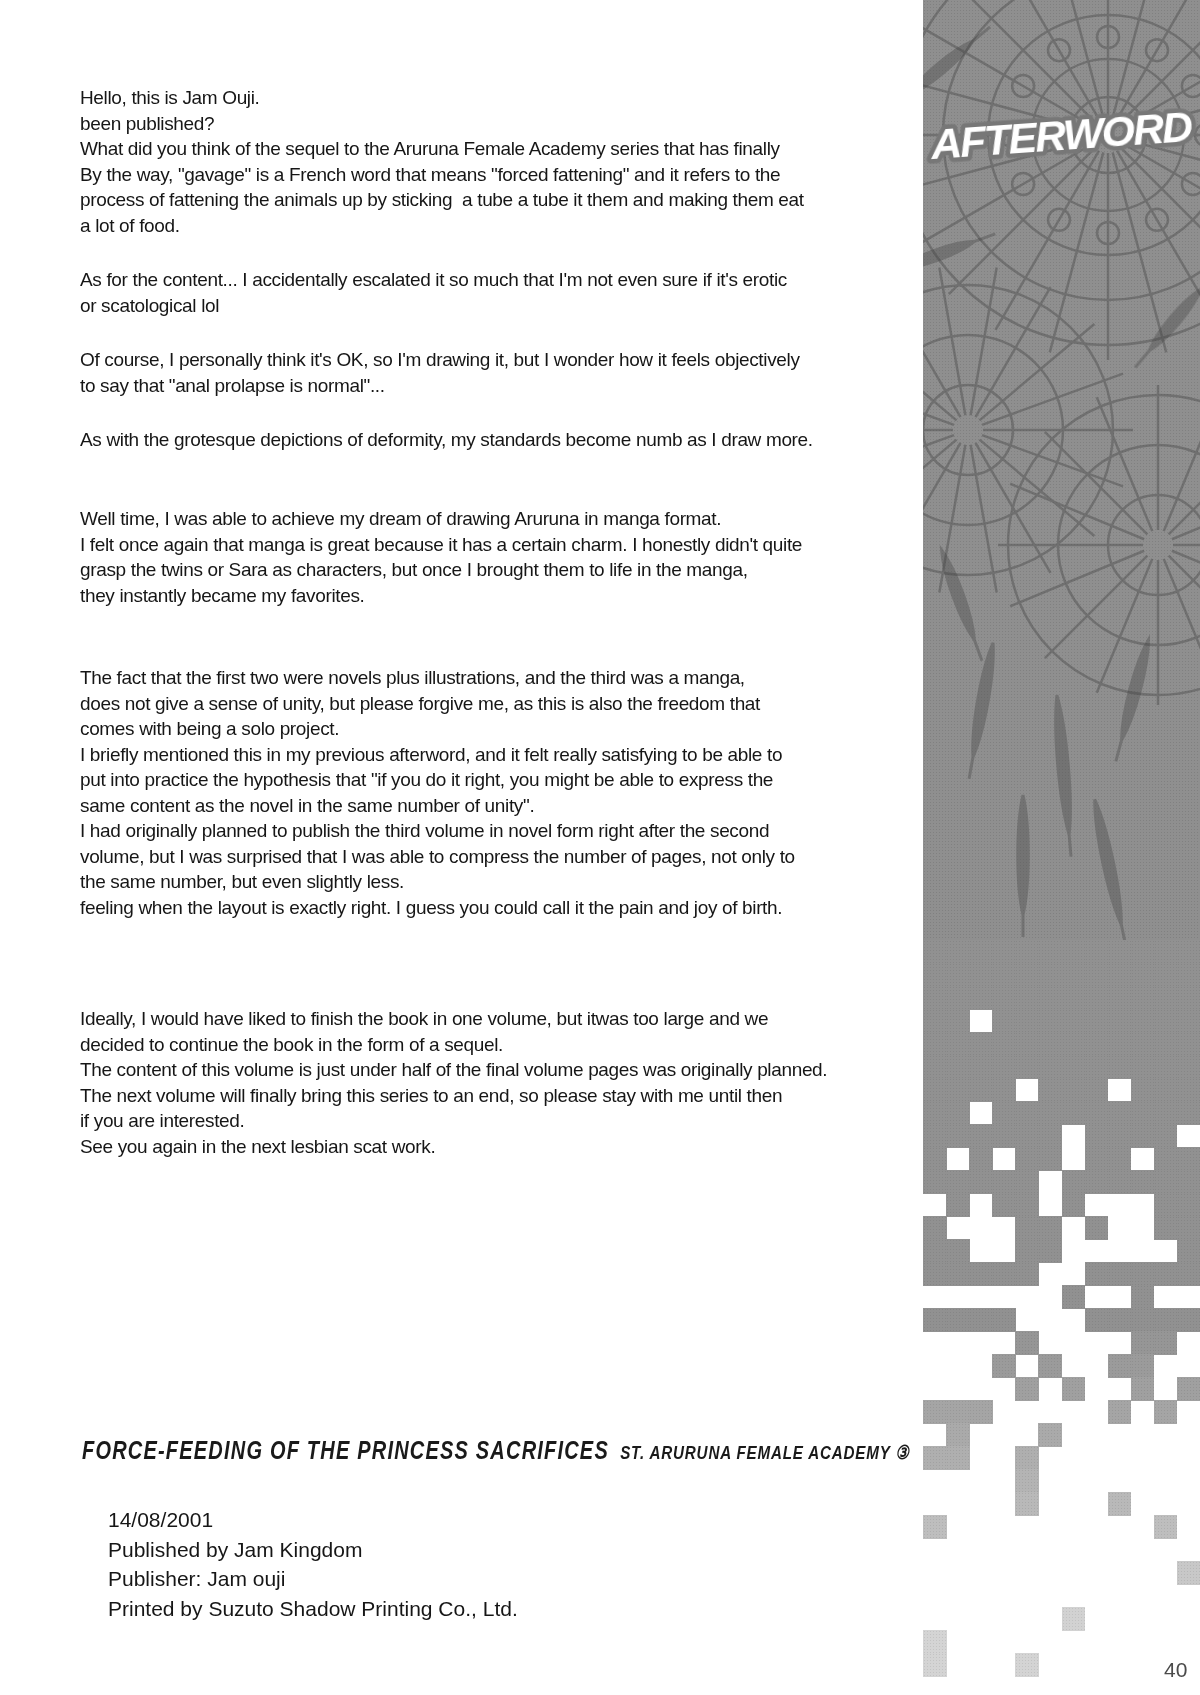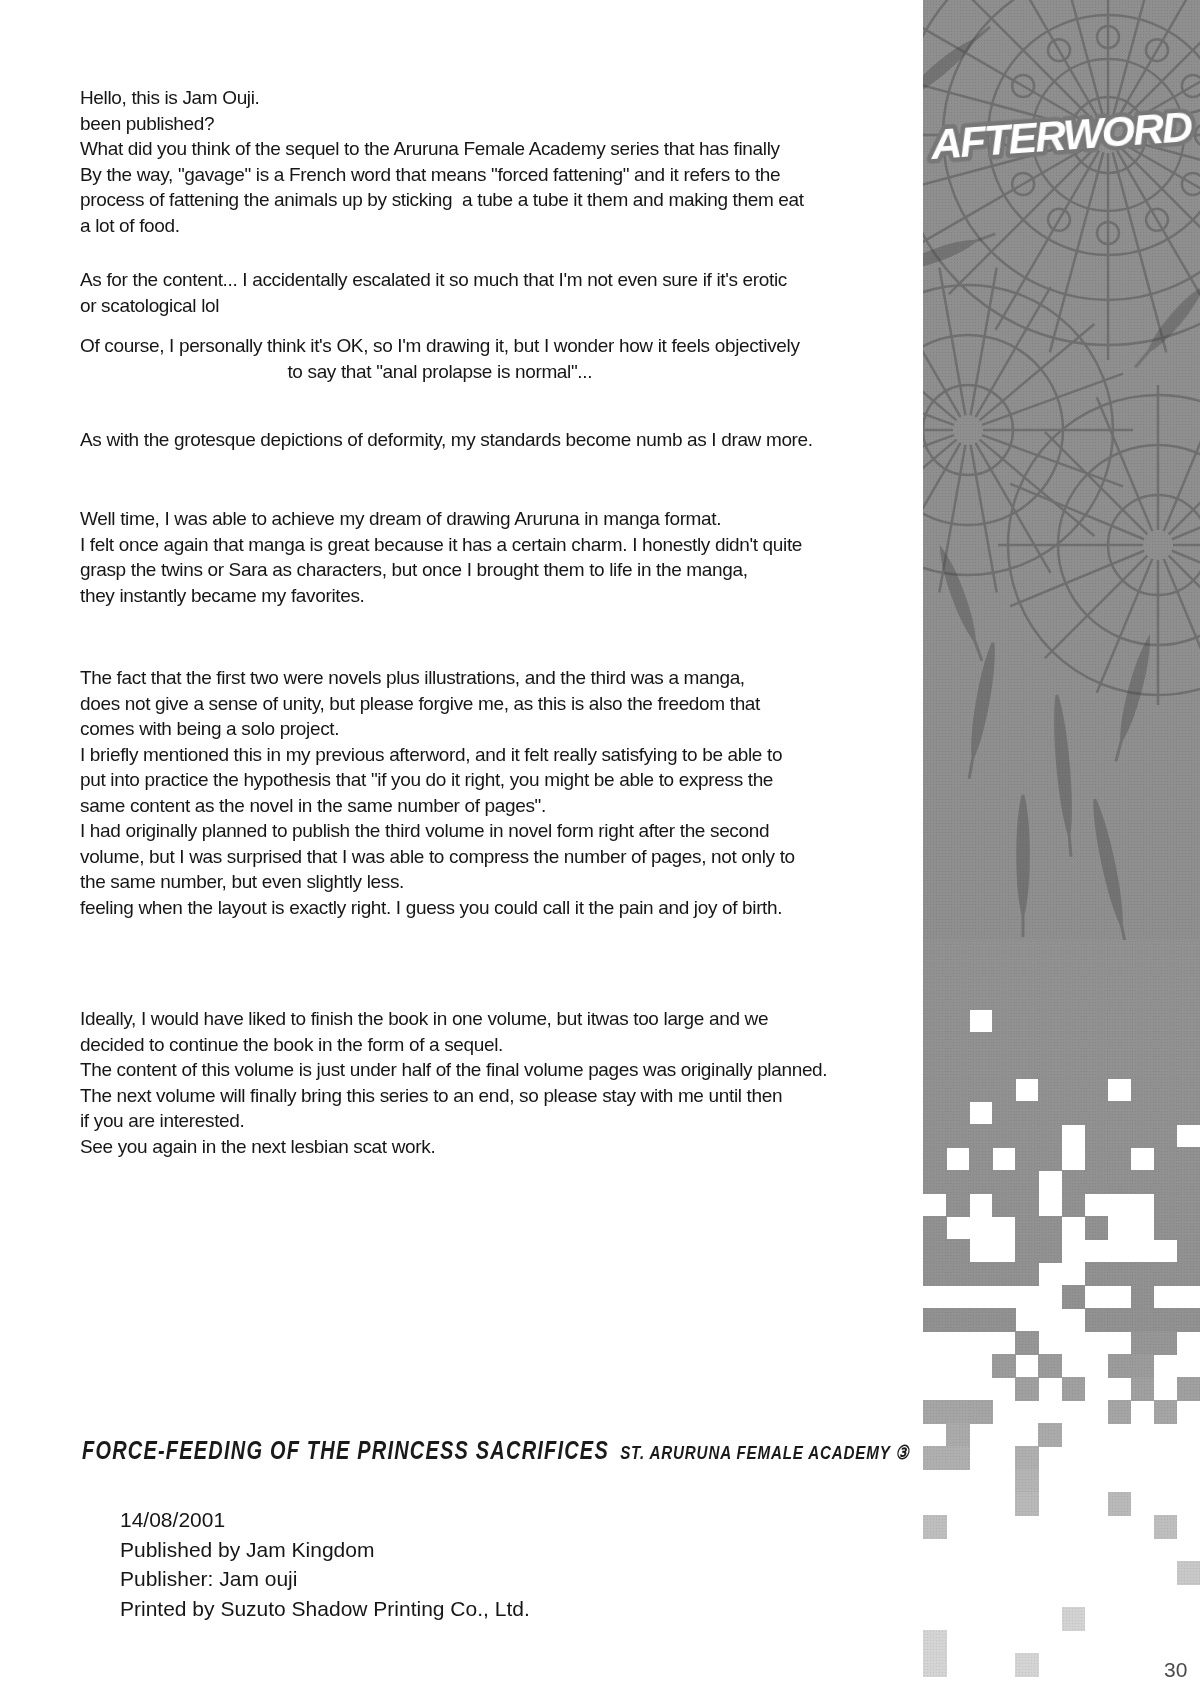--- a/index.html
+++ b/index.html
@@ -22,21 +22,21 @@
     position:absolute;left:82px;top:1436px;white-space:nowrap;
     transform:scaleX(0.8);transform-origin:left center;color:#1a1a1a;
   }
   .series-title .main{
     font-size:25px;font-weight:bold;font-style:italic;letter-spacing:1.5px;
   }
   .series-title .sub{
     font-size:19px;font-weight:bold;font-style:italic;letter-spacing:1px;margin-left:14px;
   }
 
-  .credits{position:absolute;left:120px;top:1505px;color:#1a1a1a;}
+  .credits{position:absolute;left:108px;top:1505px;color:#1a1a1a;}
   .credits .line{font-size:21px;line-height:29.5px;letter-spacing:0;}
 
   
   .band{position:absolute;left:923px;top:0;width:277px;height:1695px;}
   .band-solid{
     position:absolute;left:0;top:0;width:277px;height:940px;overflow:hidden;
   }
   .halftone{
     background-color:#8f8f8f;
     background-image:radial-gradient(rgba(0,0,0,0.10) 28%, transparent 32%);
@@ -75,40 +75,40 @@
         <div class="line">been published?</div>
         <div class="line">What did you think of the sequel to the Aruruna Female Academy series that has finally</div>
         <div class="line">By the way, "gavage" is a French word that means "forced fattening" and it refers to the</div>
         <div class="line">process of fattening the animals up by sticking  a tube a tube it them and making them eat</div>
         <div class="line">a lot of food.</div>
       </div>
       <div class="para" style="top: 267px;">
         <div class="line">As for the content... I accidentally escalated it so much that I'm not even sure if it's erotic</div>
         <div class="line">or scatological lol</div>
       </div>
-      <div class="para" style="top: 333px; text-align: center;">
+      <div class="para" style="top: 347px;">
         <div class="line">Of course, I personally think it's OK, so I'm drawing it, but I wonder how it feels objectively</div>
         <div class="line">to say that "anal prolapse is normal"...</div>
       </div>
       <div class="para" style="top: 427px;">
         <div class="line">As with the grotesque depictions of deformity, my standards become numb as I draw more.</div>
       </div>
       <div class="para" style="top: 506px;">
         <div class="line">Well time, I was able to achieve my dream of drawing Aruruna in manga format.</div>
         <div class="line">I felt once again that manga is great because it has a certain charm. I honestly didn't quite</div>
         <div class="line">grasp the twins or Sara as characters, but once I brought them to life in the manga,</div>
         <div class="line">they instantly became my favorites.</div>
       </div>
       <div class="para" style="top: 665px;">
         <div class="line">The fact that the first two were novels plus illustrations, and the third was a manga,</div>
         <div class="line">does not give a sense of unity, but please forgive me, as this is also the freedom that</div>
         <div class="line">comes with being a solo project.</div>
         <div class="line">I briefly mentioned this in my previous afterword, and it felt really satisfying to be able to</div>
         <div class="line">put into practice the hypothesis that "if you do it right, you might be able to express the</div>
-        <div class="line">same content as the novel in the same number of pages".</div>
+        <div class="line">same content as the novel in the same number of unity".</div>
         <div class="line">I had originally planned to publish the third volume in novel form right after the second</div>
         <div class="line">volume, but I was surprised that I was able to compress the number of pages, not only to</div>
         <div class="line">the same number, but even slightly less.</div>
         <div class="line">feeling when the layout is exactly right. I guess you could call it the pain and joy of birth.</div>
       </div>
       <div class="para" style="top: 1006px;">
         <div class="line">Ideally, I would have liked to finish the book in one volume, but itwas too large and we</div>
         <div class="line">decided to continue the book in the form of a sequel.</div>
         <div class="line">The content of this volume is just under half of the final volume pages was originally planned.</div>
         <div class="line">The next volume will finally bring this series to an end, so please stay with me until then</div>
@@ -419,15 +419,15 @@
         <div class="cell" style="left: 0px; top: 575px; width: 23.5833px; height: 23.5px; background-color: rgb(190, 190, 190);"></div>
         <div class="cell" style="left: 230.833px; top: 575px; width: 23.5833px; height: 23.5px; background-color: rgb(190, 190, 190);"></div>
         <div class="cell" style="left: 253.917px; top: 621px; width: 23.5833px; height: 23.5px; background-color: rgb(200, 200, 200);"></div>
         <div class="cell" style="left: 138.5px; top: 667px; width: 23.5833px; height: 23.5px; background-color: rgb(210, 210, 210);"></div>
         <div class="cell" style="left: 0px; top: 690px; width: 23.5833px; height: 23.5px; background-color: rgb(212, 212, 212);"></div>
         <div class="cell" style="left: 0px; top: 713px; width: 23.5833px; height: 23.5px; background-color: rgb(212, 212, 212);"></div>
         <div class="cell" style="left: 92.3333px; top: 713px; width: 23.5833px; height: 23.5px; background-color: rgb(212, 212, 212);"></div>
       </div>
   </div>
 
-  <div class="page-number">30</div>
+  <div class="page-number">40</div>
 
 </div>
 
 </body></html>

